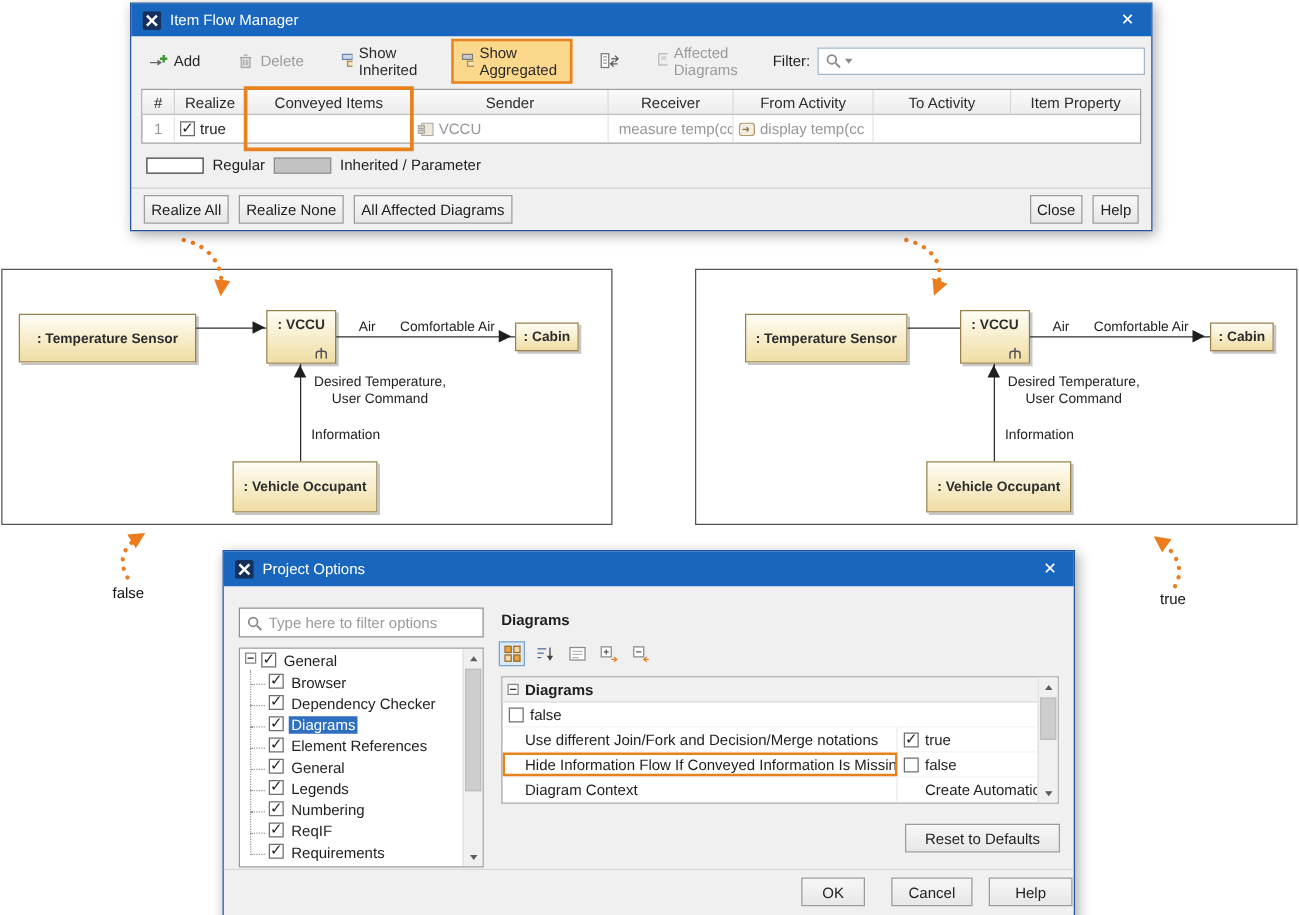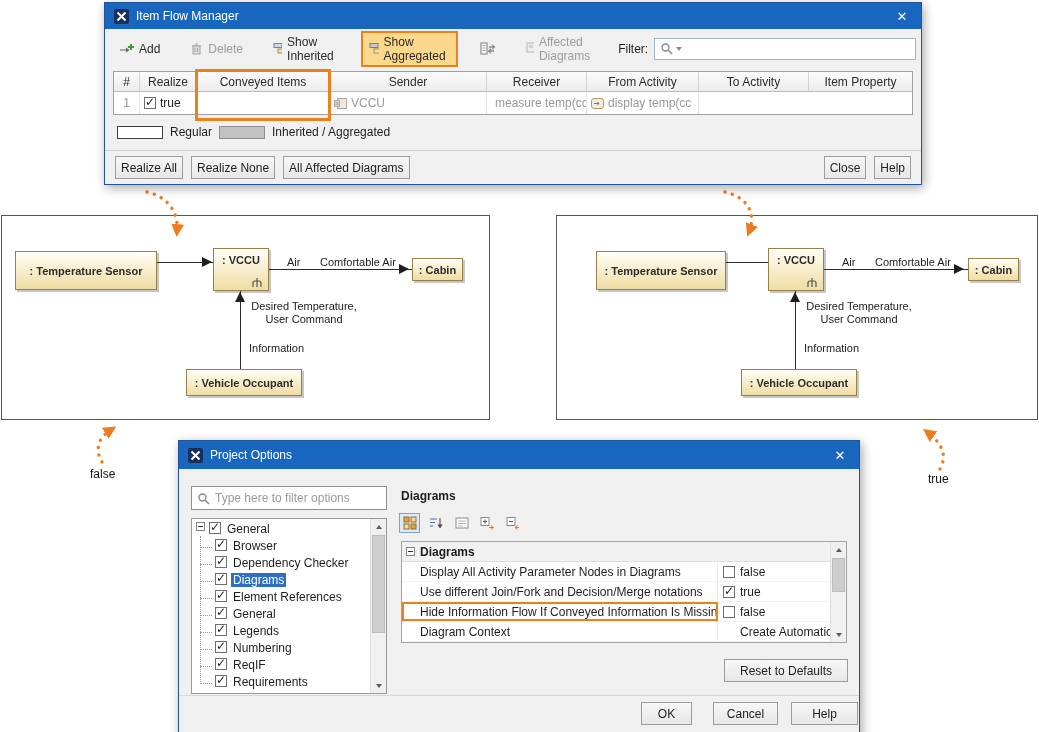--- a/index.html
+++ b/index.html
@@ -45,21 +45,21 @@
 .panel{position:absolute;background:#fff;border:1px solid #555;z-index:1}
 .panel-left{left:1px;top:215px;width:489px;height:205px}
 .panel-right{left:556px;top:215px;width:482px;height:205px}
 .dbox{position:absolute;display:flex;align-items:center;justify-content:center;font-weight:bold;font-size:11px;color:#2d2d2d;background:linear-gradient(#fffef6,#f0dda3);border:1px solid #98804a;box-shadow:2px 2px 0 #c6c6c6}
 .ts-box{left:13px;top:35px;width:142px;height:39px}
 .panel-right .ts-box{left:39px;width:130px}
 .vccu-box{left:211px;top:32px;width:56px;height:43px;align-items:flex-start;justify-content:center;padding-top:5px}
 .rake{position:absolute;right:5px;bottom:3px}
 .cabin-box{left:410px;top:42px;width:51px;height:23px}
 .panel-right .cabin-box{left:411px}
-.vo-box{left:184px;top:153px;width:116px;height:27px}
+.vo-box{left:184px;top:153px;width:116px;height:41px}
 .dline{position:absolute;background:#2c2c2c}
 .line-ts-vccu{left:155px;top:46px;width:56px;height:1px}
 .panel-right .line-ts-vccu{left:169px;width:42px}
 .line-vccu-cabin{left:267px;top:53px;width:143px;height:1px}
 .panel-right .line-vccu-cabin{width:144px}
 .vline{left:238px;top:75px;width:1px;height:78px}
 .tri-right{position:absolute;width:0;height:0;border-top:5px solid transparent;border-bottom:5px solid transparent;border-left:10px solid #1e1e1e}
 .tri-up{position:absolute;width:0;height:0;border-left:5px solid transparent;border-right:5px solid transparent;border-bottom:10px solid #1e1e1e}
 .mid-arrow{left:200px;top:41px}
 .cabin-arrow{left:397px;top:48px}
@@ -246,21 +246,21 @@
       </div>
       <div class="td" style="border-right:none"></div>
     </div>
   </div>
   <div class="conveyed-hl"></div>
 
   <div class="legend">
     <span class="swatch"></span>
     <span>Regular</span>
     <span class="swatch inh"></span>
-    <span>Inherited / Aggregated</span>
+    <span>Inherited / Parameter</span>
   </div>
 
   <div class="ifm-sep"></div>
 
   <div class="ifm-buttons">
     <span class="btn">Realize All</span>
     <span class="btn">Realize None</span>
     <span class="btn">All Affected Diagrams</span>
     <span class="spacer"></span>
     <span class="btn">Close</span>
@@ -431,21 +431,20 @@
     </span>
   </div>
 
   <div class="pgrid">
     <div class="pg-inner">
       <div class="pg-group">
         <span class="expander"></span>
         <span>Diagrams</span>
       </div>
       <div class="pg-row">
-        <div class="pg-name">Display All Activity Parameter Nodes in Diagrams</div>
         <div class="pg-val">
           <span class="check" data-checked="false"></span>
           <span>false</span>
         </div>
       </div>
       <div class="pg-row">
         <div class="pg-name">Use different Join/Fork and Decision/Merge notations</div>
         <div class="pg-val">
           <span class="check" data-checked="true"></span>
           <span>true</span>

